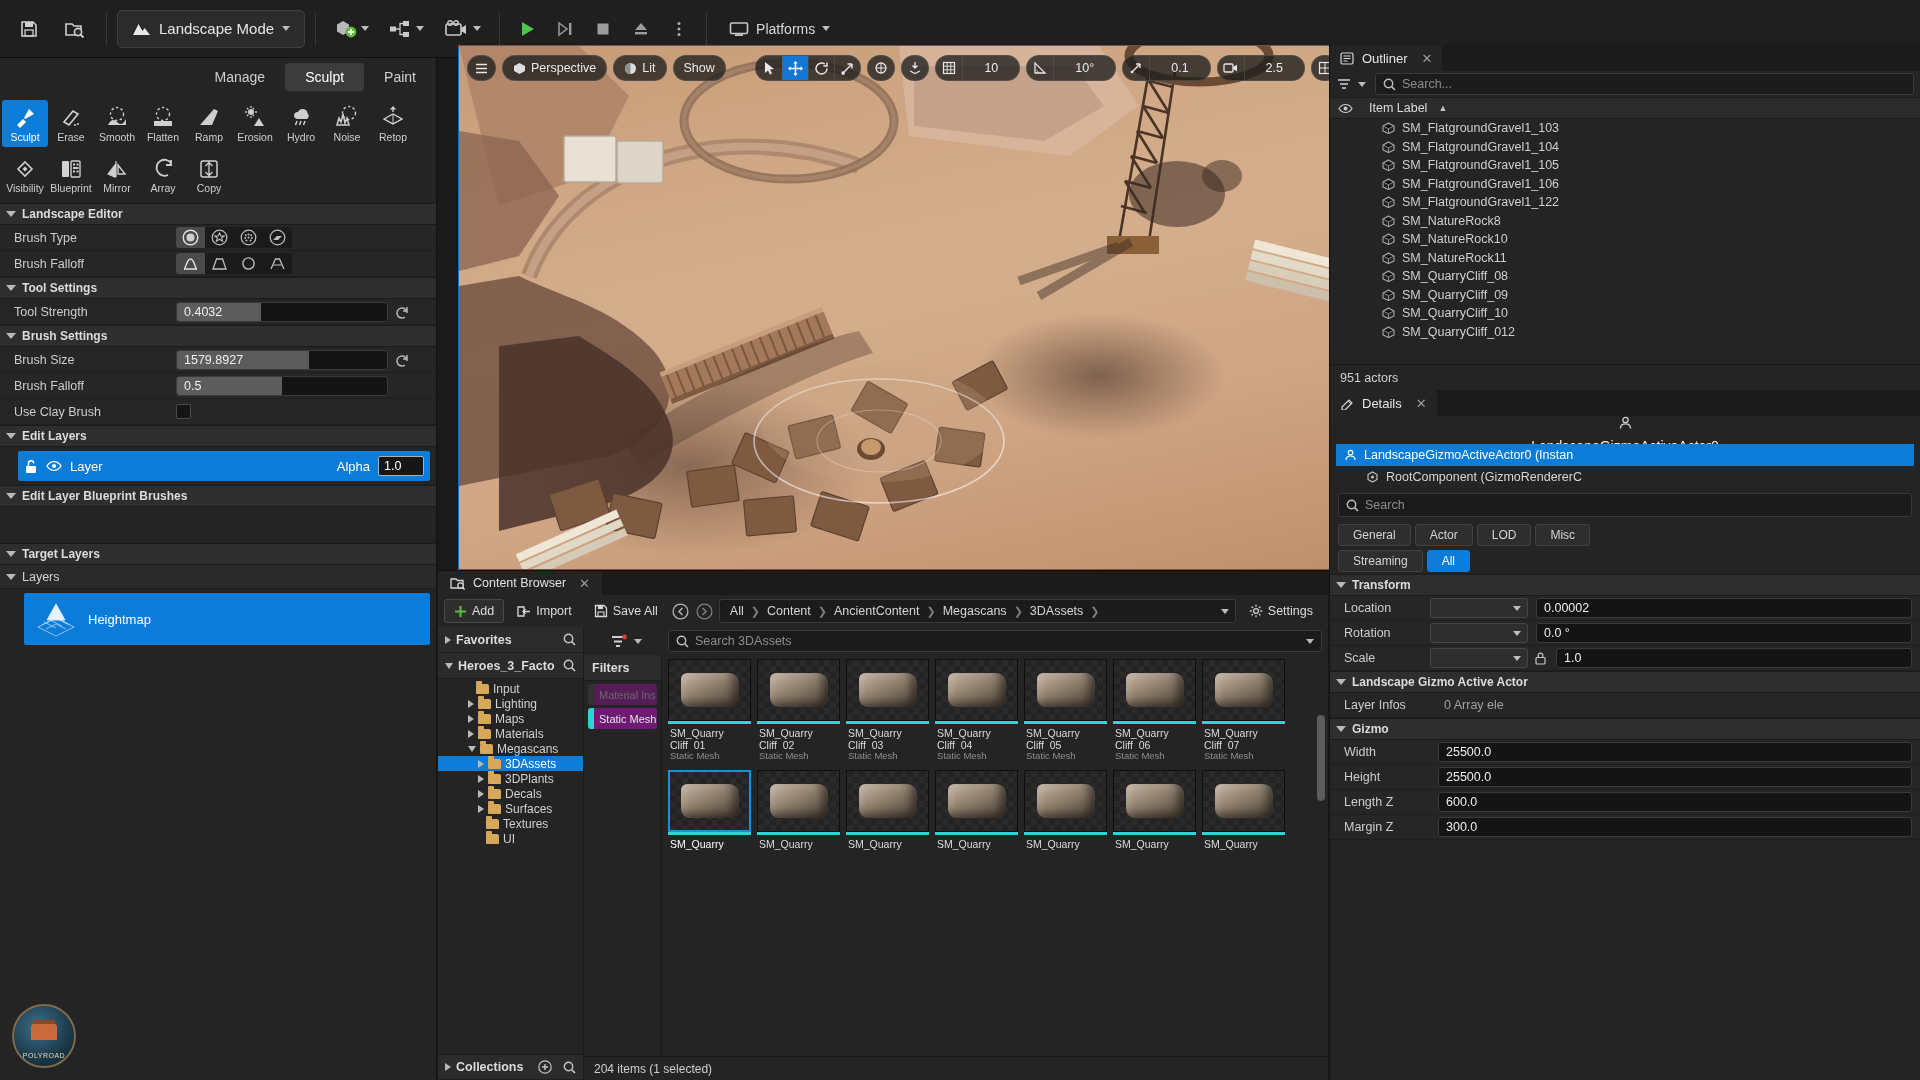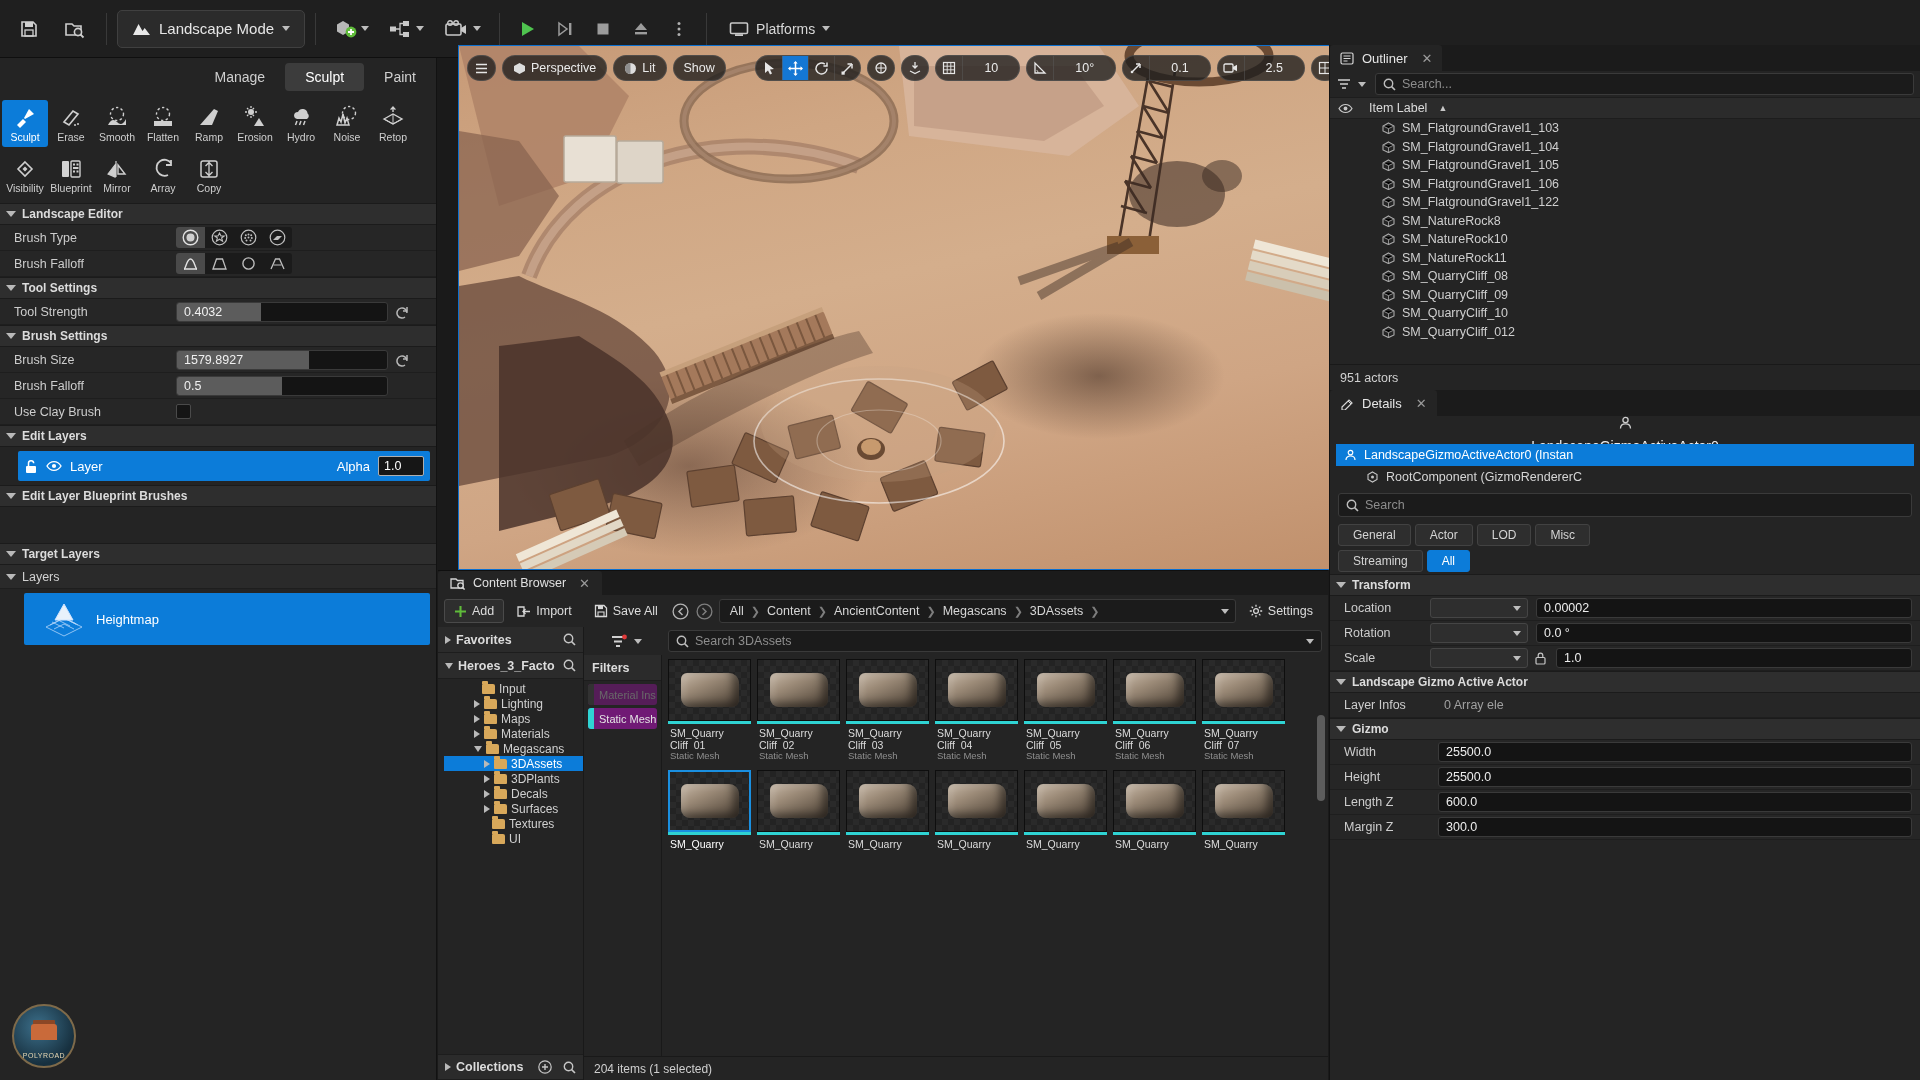--- a/index.html
+++ b/index.html
@@ -54,21 +54,21 @@
   .chk { width:15px;height:15px;background:#151515;border:1px solid #4a4a4a;border-radius:2px;cursor:pointer; }
 
   .layerrow { display:flex; align-items:center; height:30px; margin:4px 6px 4px 18px;
     background:#0c7cd9; border-radius:2px; padding:0 6px; gap:8px; cursor:pointer; }
   .layerrow .lname { flex:1; color:#fff; font-size:13px; }
   .alphabox { width:46px;height:20px;background:#161616;border:1px solid #aeaeae;border-radius:2px;
     color:#fff;font-size:12.5px;display:flex;align-items:center;padding-left:5px;cursor:text; }
   .subhdr { display:flex;align-items:center;gap:6px;height:24px;padding:0 6px;background:#2a2a2a;
     border-bottom:1px solid #1e1e1e;font-size:12.5px;color:#d2d2d2;cursor:pointer; }
   .hmrow { display:flex;align-items:center;gap:10px;height:52px;margin:4px 6px 0 24px;background:#0c7cd9;
-    border-radius:2px;padding:0 18px;cursor:pointer; }
+    border-radius:2px;padding:0 10px;cursor:pointer; }
   .hmrow span{color:#fff;font-size:13px;}
 
   
   #polybadge { position:absolute; left:12px; bottom:12px; width:64px; height:64px; border-radius:50%;
     background:radial-gradient(circle at 40% 35%, #3c6f8a, #17303f 70%); border:2px solid #7e6a4a;
     display:flex;align-items:center;justify-content:center;overflow:hidden; }
   #polybadge .pr { font-size:7px; color:#e7d8b4; letter-spacing:.5px; position:absolute; bottom:7px; }
   #polybadge .hut { width:26px;height:16px;background:#c96a3a;border-radius:3px 3px 0 0;margin-bottom:8px;
     box-shadow:0 -6px 0 -2px #8b4726; }
 
@@ -109,21 +109,21 @@
   .crumbbar { flex:1; display:flex; align-items:center; height:24px; background:#1b1b1b;
     border:1px solid #3a3a3a; border-radius:3px; padding:0 6px; gap:2px; overflow:hidden; }
   .crumb { font-size:12.5px; color:#d6d6d6; padding:0 4px; cursor:pointer; }
   .crumbsep { color:#7d7d7d; font-size:11px; padding:0 1px; }
   .cbbody { flex:1; display:flex; overflow:hidden; }
   .cbleft { width:146px; background:#242424; border-right:1px solid #191919; display:flex; flex-direction:column; }
   .cbsec { display:flex;align-items:center;height:26px;padding:0 7px;background:#2b2b2b;
     border-bottom:1px solid #1d1d1d;font-size:12.5px;font-weight:bold;color:#dcdcdc;cursor:pointer;gap:5px;}
   .tri-r { width:0;height:0;border-top:4.5px solid transparent;border-bottom:4.5px solid transparent;border-left:6px solid #b9b9b9;}
   .tri-d { width:0;height:0;border-left:4.5px solid transparent;border-right:4.5px solid transparent;border-top:6px solid #b9b9b9;}
-  .treelist { flex:1; overflow:hidden; padding-top:2px;padding-left:6px; }
+  .treelist { flex:1; overflow:hidden; padding-top:2px; }
   .titem { display:flex;align-items:center;gap:4px;height:15px;font-size:12px;color:#d0d0d0;cursor:pointer;padding-left:4px;}
   .titem.sel{background:#0c7cd9;color:#fff;}
   .folder { width:13px;height:10px;background:#d8a85a;border-radius:1px 2px 1px 1px;position:relative;flex:none;}
   .folder:before{content:'';position:absolute;top:-3px;left:0;width:6px;height:3px;background:#d8a85a;border-radius:1px 1px 0 0;}
   .cbmain { flex:1; display:flex; flex-direction:column; overflow:hidden; }
   .filtercol { width:78px; background:#242424; border-right:1px solid #191919; }
   .fhdr { height:26px;display:flex;align-items:center;padding:0 8px;background:#2b2b2b;
     border-bottom:1px solid #1d1d1d;font-size:12.5px;font-weight:bold;color:#dcdcdc;}
   .fpill { display:flex;align-items:center;height:21px;margin:3px 4px;border-radius:3px;
     background:#701a75;overflow:hidden;cursor:pointer;font-size:11px;}

